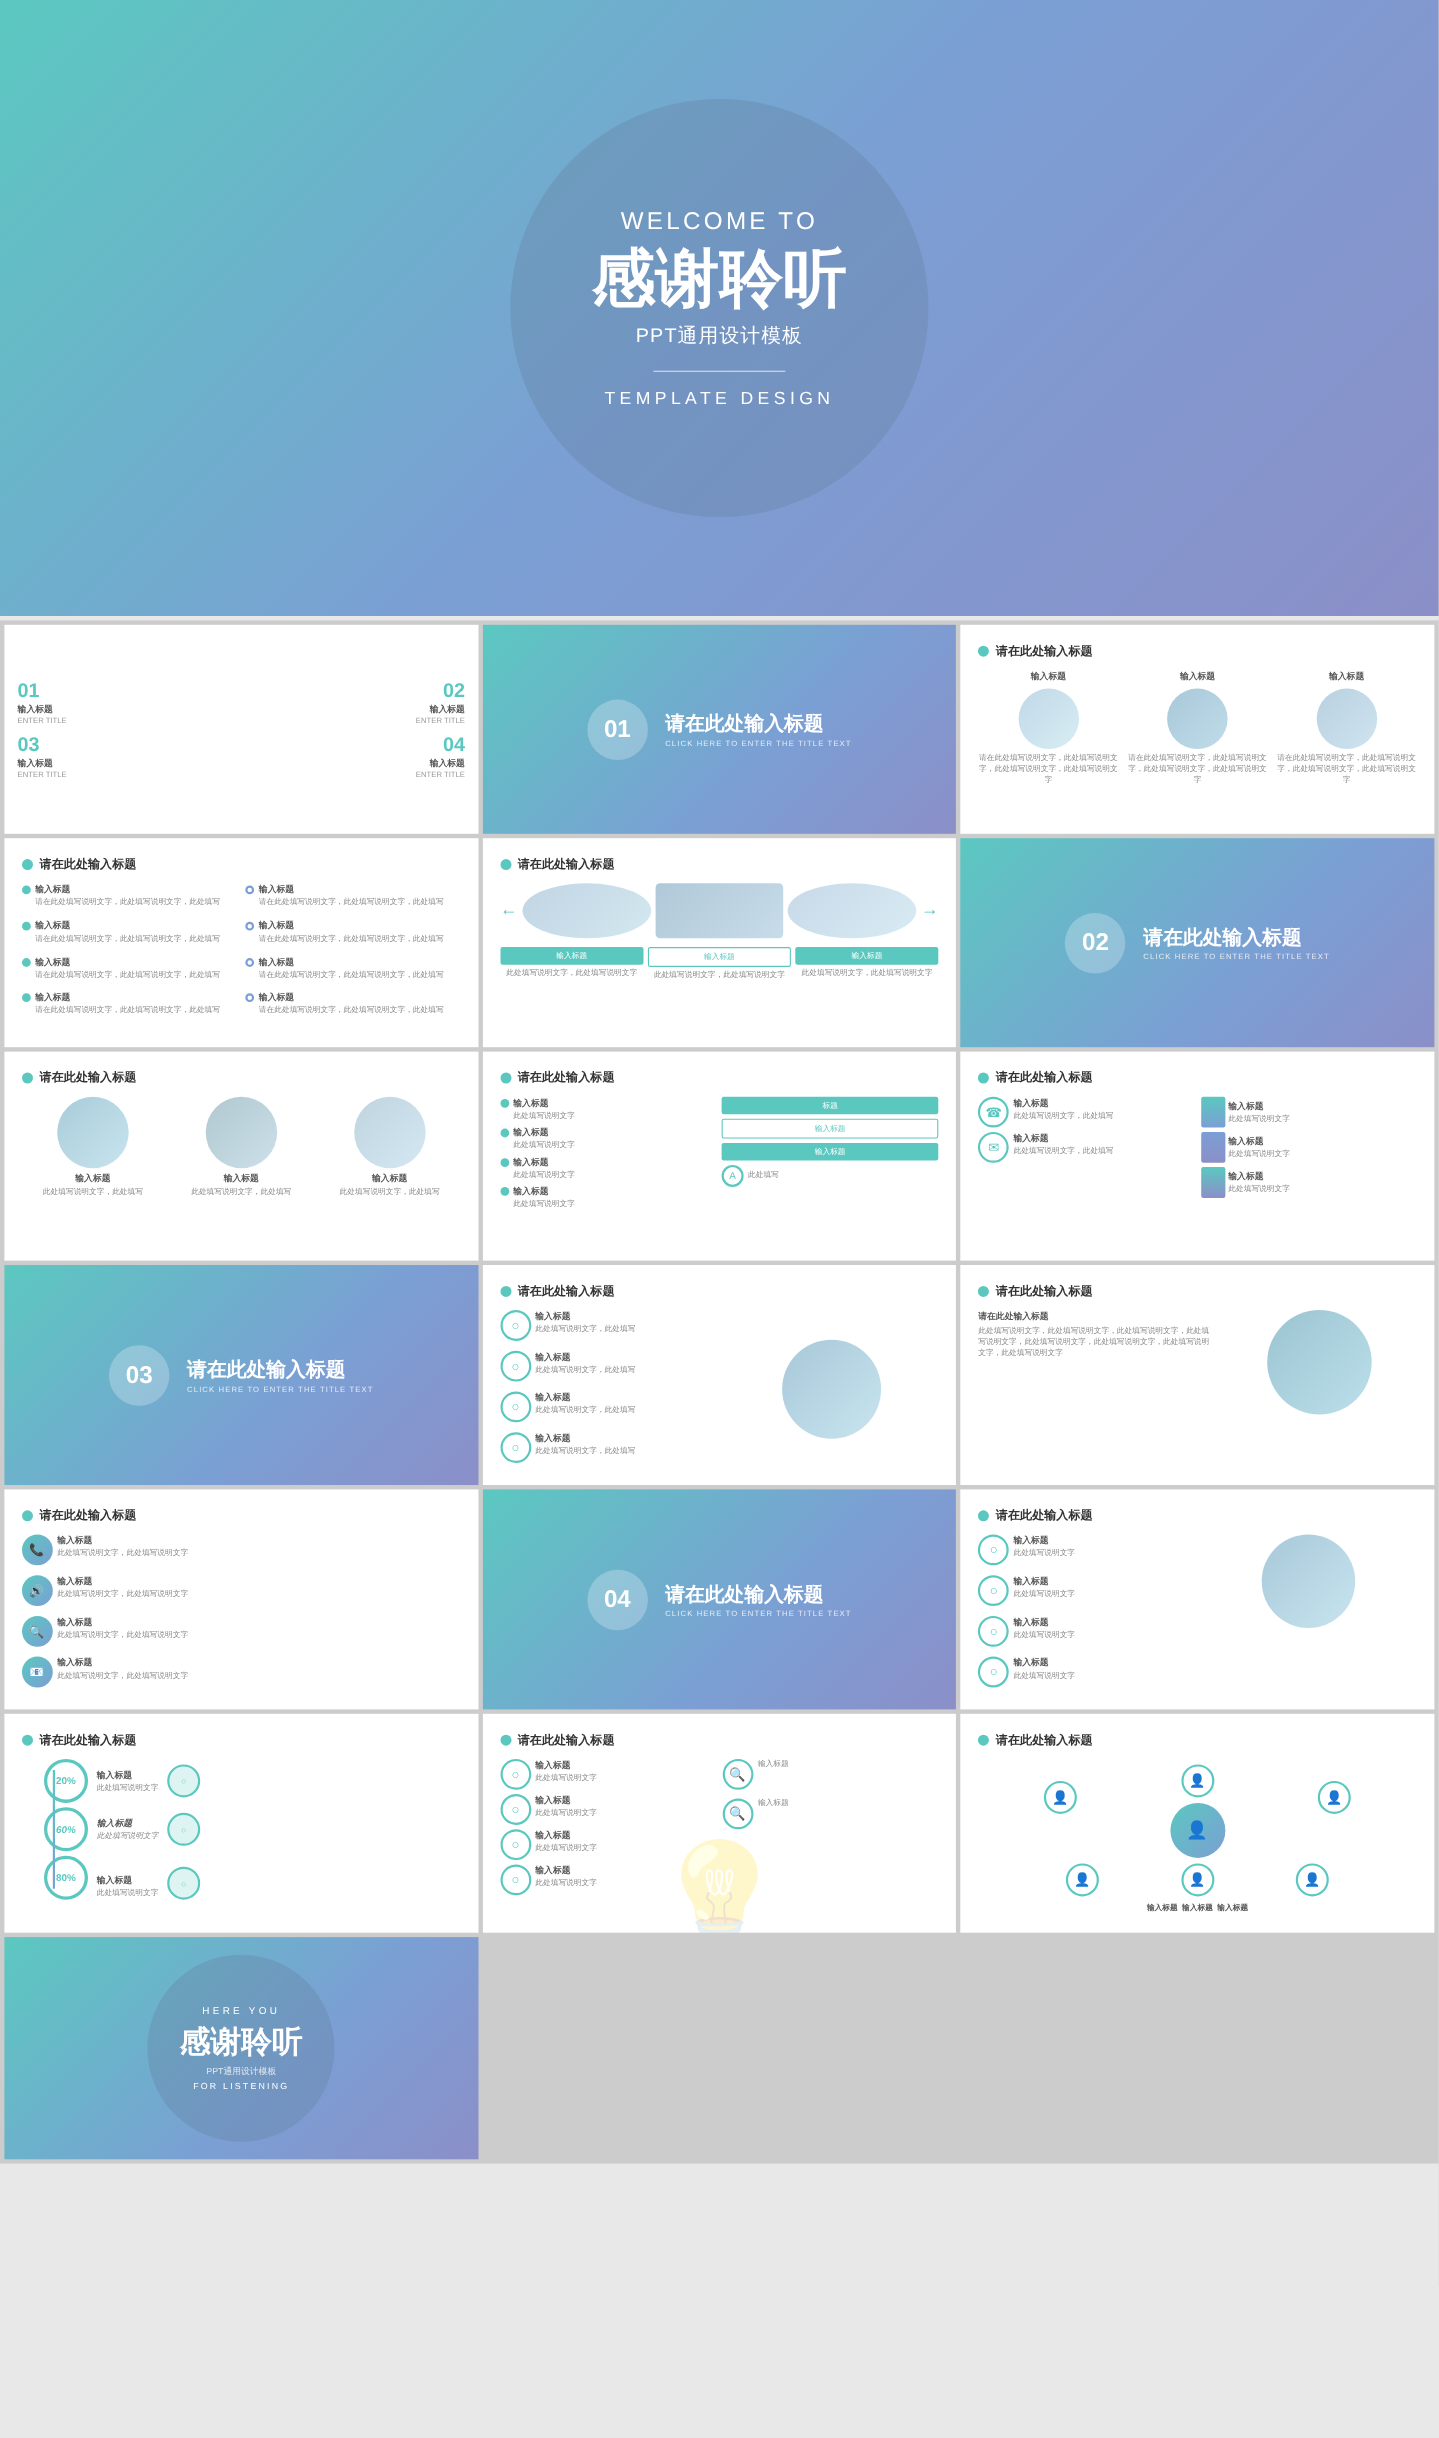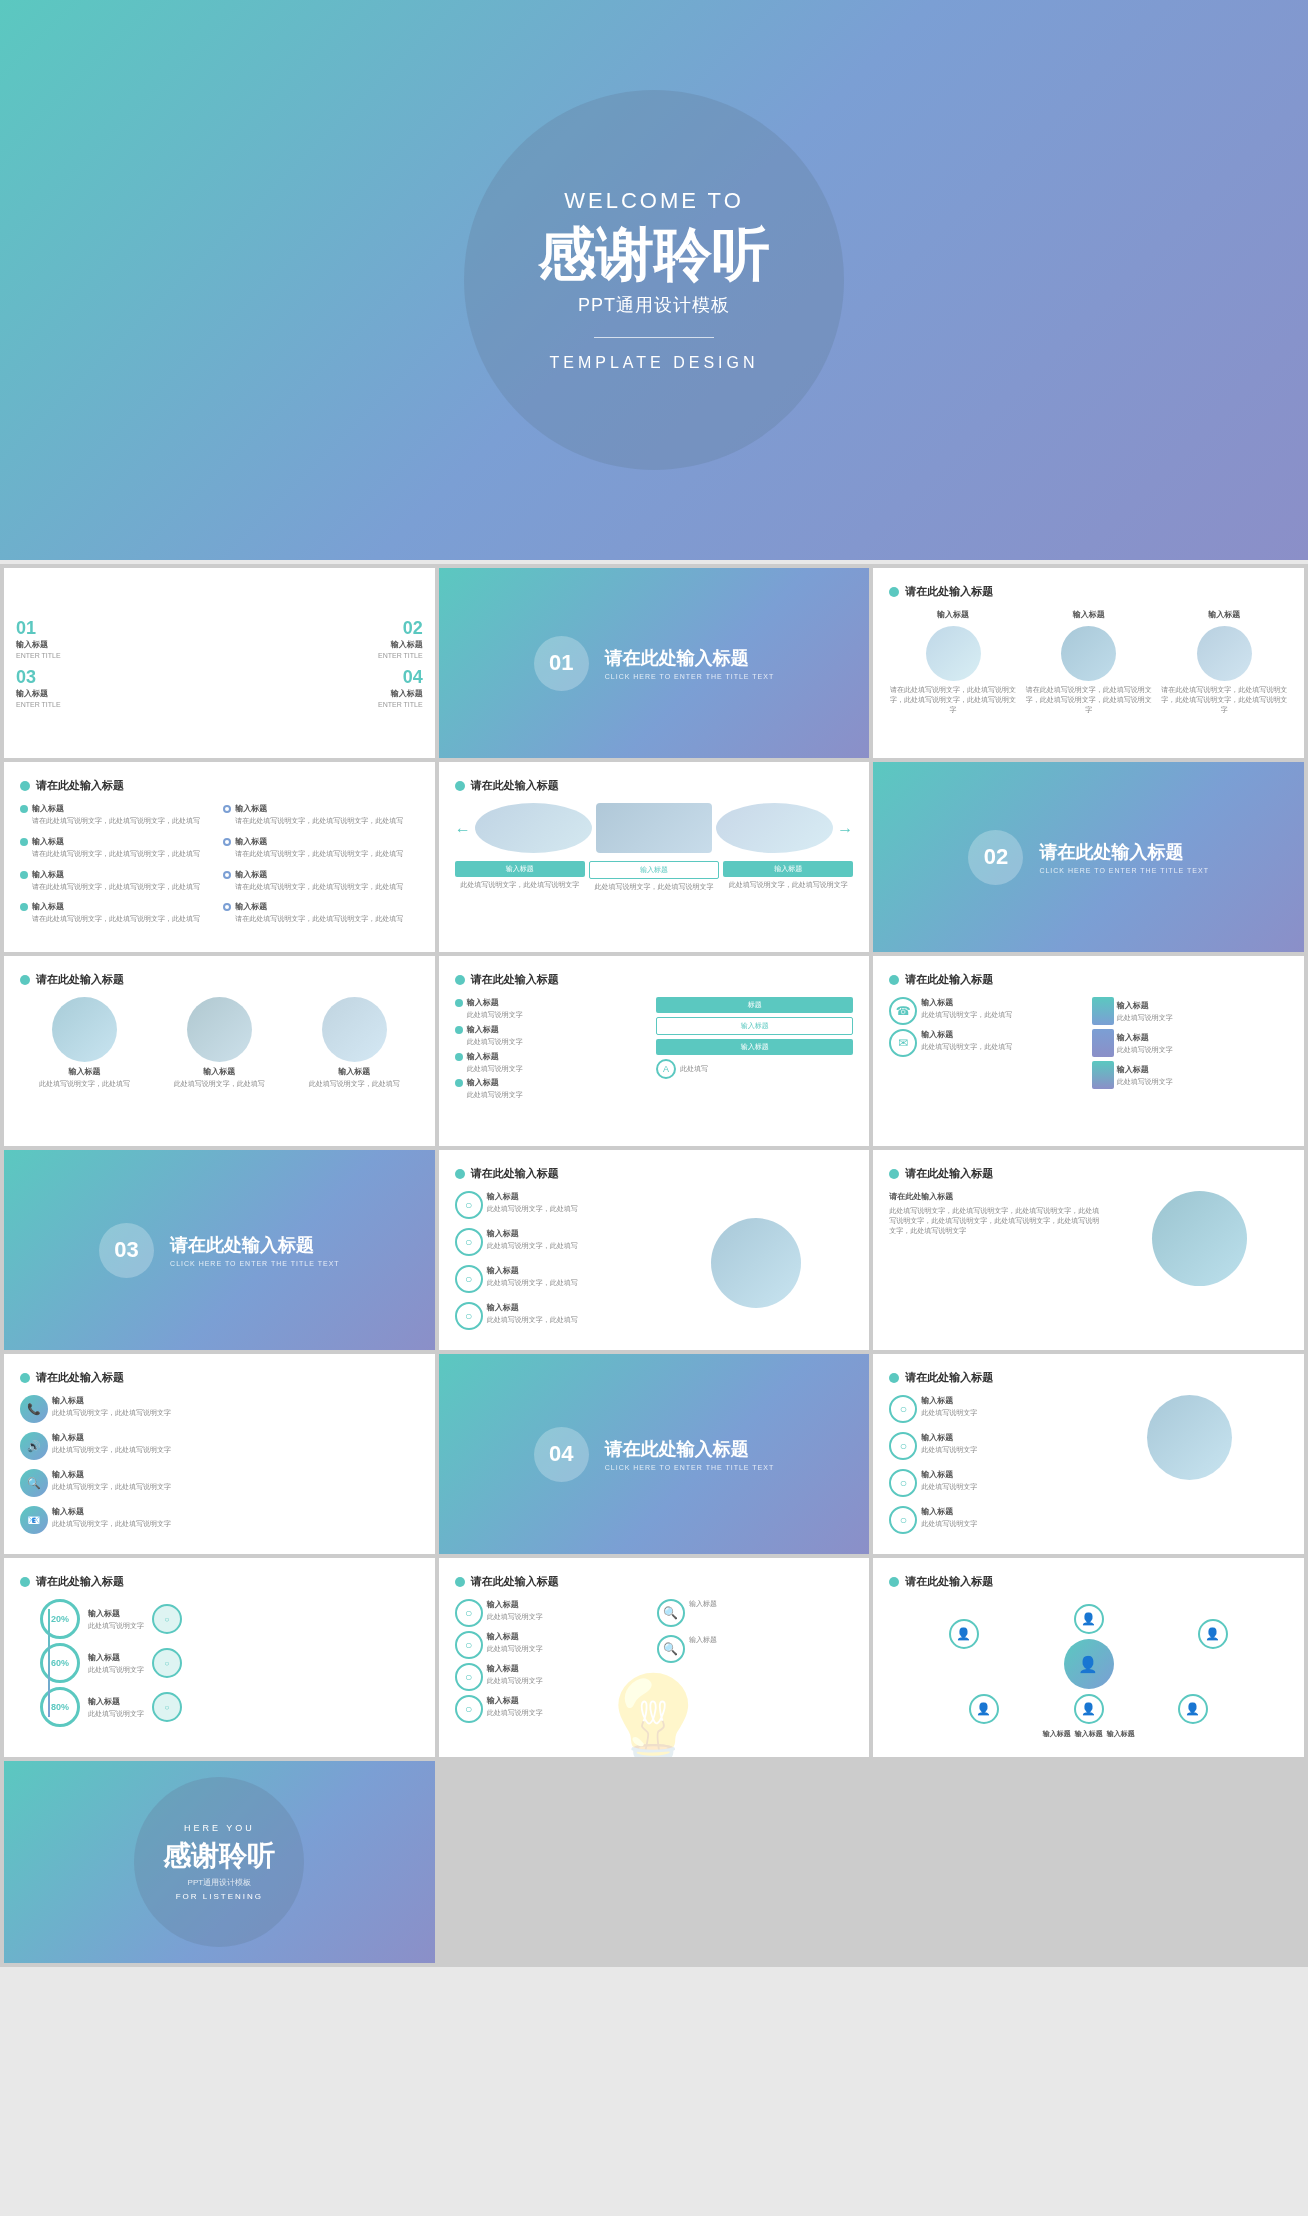--- a/index.html
+++ b/index.html
@@ -824,29 +824,29 @@
 
       <div style="position:absolute;left:28px;top:10px;bottom:10px;width:2px;background:linear-gradient(180deg,#5bc8c0,#7b9fd4);"></div>
       <div style="display:flex;align-items:center;gap:8px;">
         <div class="progress-circle">20%</div>
         <div>
           <div class="input-label">输入标题</div>
           <div class="small-text">此处填写说明文字</div>
         </div>
         <div style="width:30px;height:30px;border-radius:50%;background:rgba(91,200,192,0.2);border:2px solid #5bc8c0;display:flex;align-items:center;justify-content:center;font-size:8px;color:#5bc8c0;">○</div>
       </div>
-      <div style="display:flex;align-items:center;gap:8px;">
+      <div style="display:flex;align-items:center;gap:8px;font-style:italic;">
         <div class="progress-circle">60%</div>
         <div>
           <div class="input-label">输入标题</div>
           <div class="small-text">此处填写说明文字</div>
         </div>
         <div style="width:30px;height:30px;border-radius:50%;background:rgba(91,200,192,0.2);border:2px solid #5bc8c0;display:flex;align-items:center;justify-content:center;font-size:8px;color:#5bc8c0;">○</div>
       </div>
-      <div style="display:flex;align-items:center;gap:8px;">
+      <div style="display:flex;align-items:flex-end;gap:8px;">
         <div class="progress-circle">80%</div>
         <div>
           <div class="input-label">输入标题</div>
           <div class="small-text">此处填写说明文字</div>
         </div>
         <div style="width:30px;height:30px;border-radius:50%;background:rgba(91,200,192,0.2);border:2px solid #5bc8c0;display:flex;align-items:center;justify-content:center;font-size:8px;color:#5bc8c0;">○</div>
       </div>
     </div>
   </div>
 

